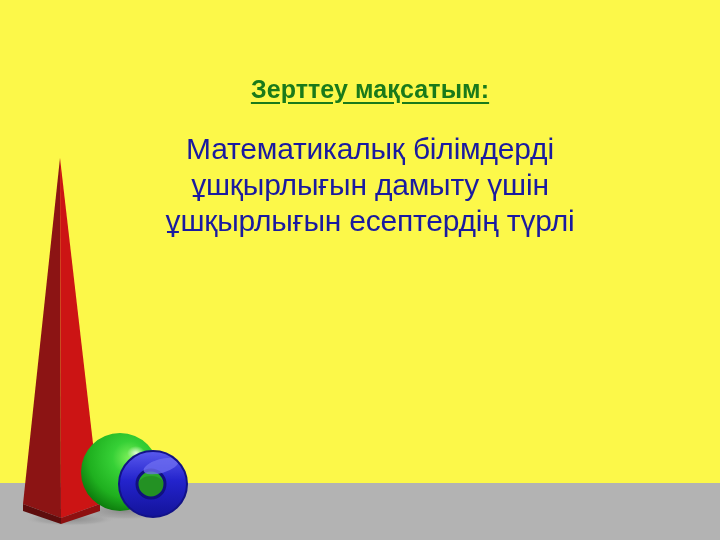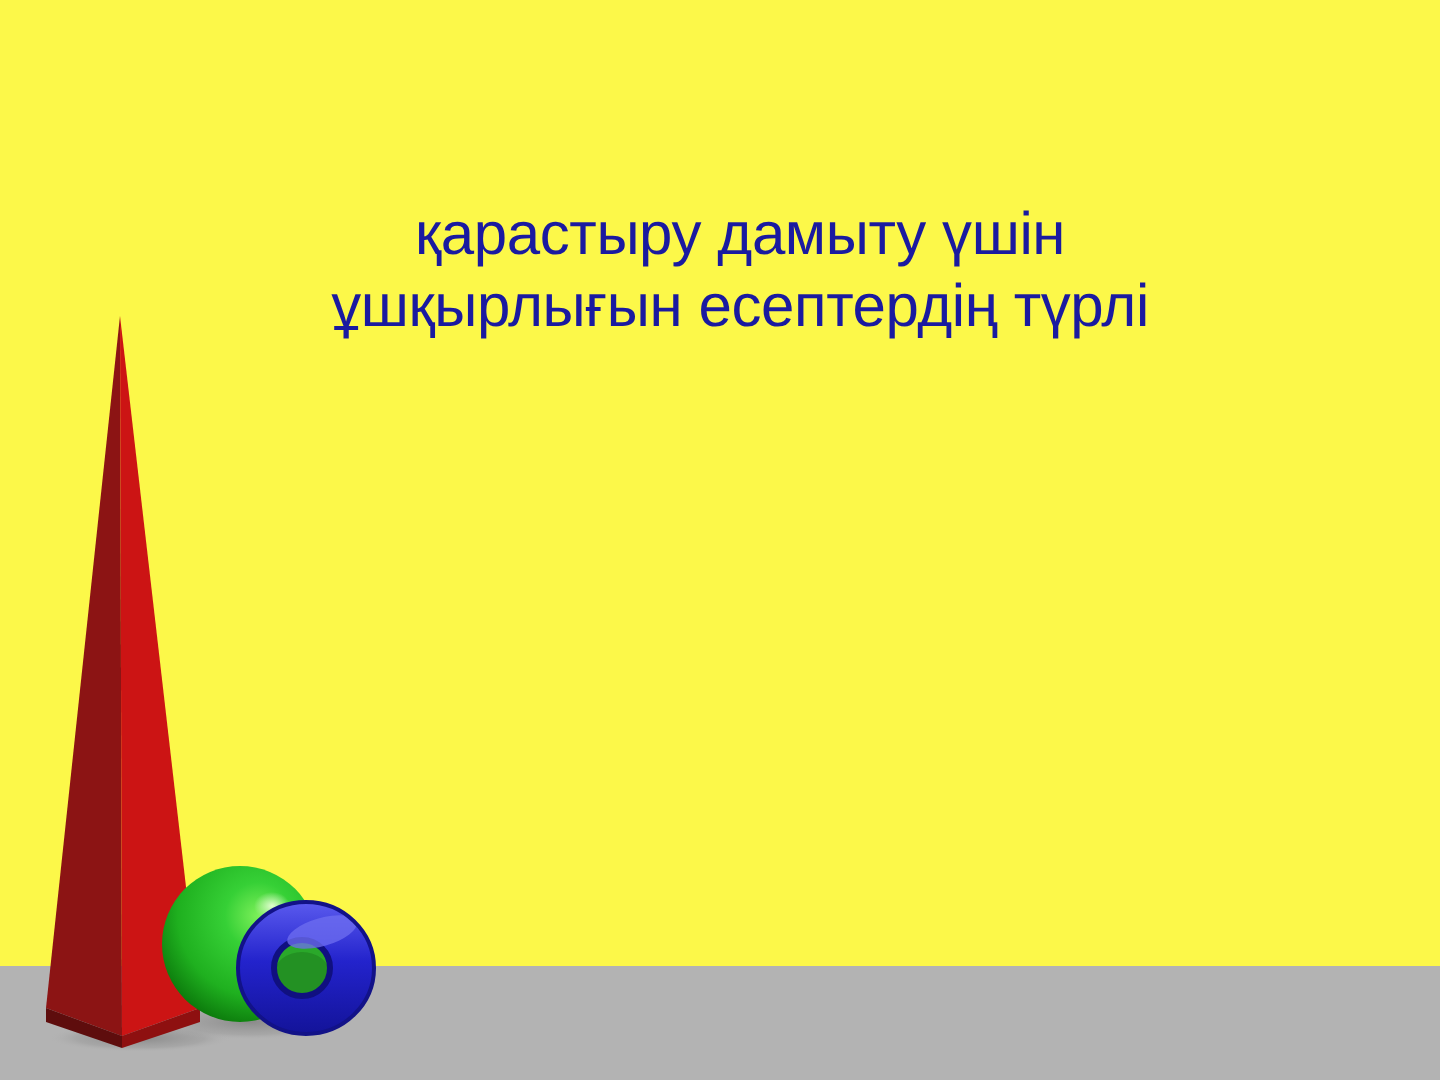--- a/index.html
+++ b/index.html
@@ -134,19 +134,21 @@
         <ellipse cx="151" cy="487" rx="14" ry="11" fill="#1d7d1d" opacity="0.55"></ellipse>
 
         <ellipse cx="151" cy="484" rx="14" ry="14" fill="none" stroke="#101080" stroke-width="3"></ellipse>
         <ellipse cx="161" cy="466" rx="18" ry="7" fill="#6f6ff0" opacity="0.75" transform="rotate(-16 161 466)"></ellipse>
         <ellipse cx="153" cy="484" rx="34" ry="33" fill="none" stroke="#121288" stroke-width="2"></ellipse>
       </g>
     </svg>
   </div>
 
   <div class="text-stack">
+    <div class="slide-title">Зерттеу мақсатым:</div>
     <div class="slide-body">
-      <span class="ln">қарастыру дамыту үшін</span>
+      <span class="ln">Математикалық білімдерді</span>
+      <span class="ln">ұшқырлығын дамыту үшін</span>
       <span class="ln">ұшқырлығын есептердің түрлі</span>
     </div>
   </div>
 
 </div>
 
 </body></html>

